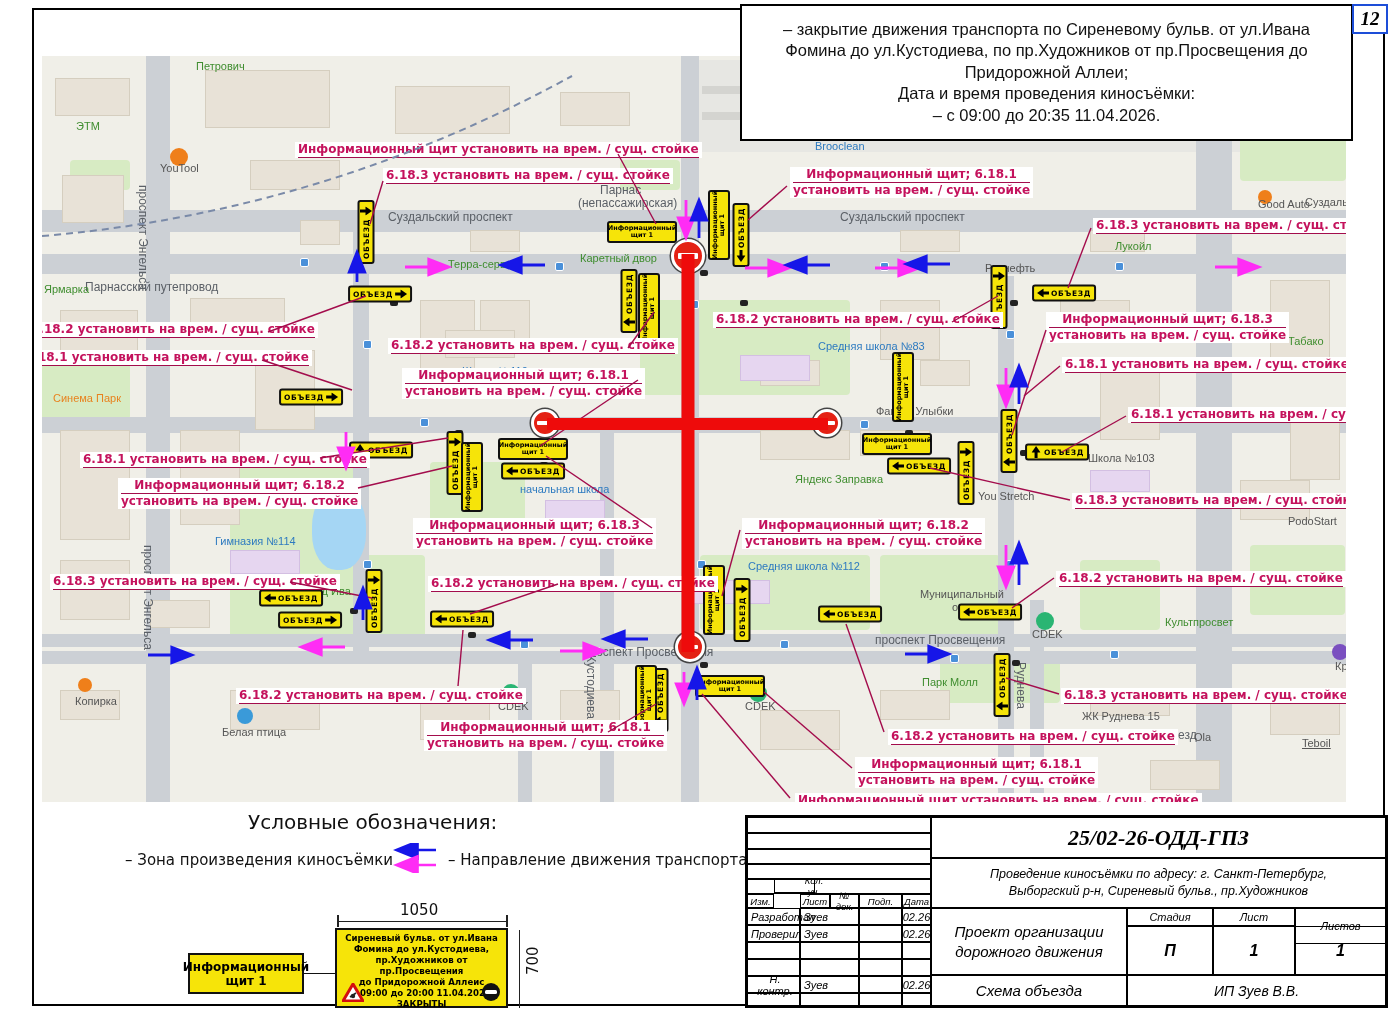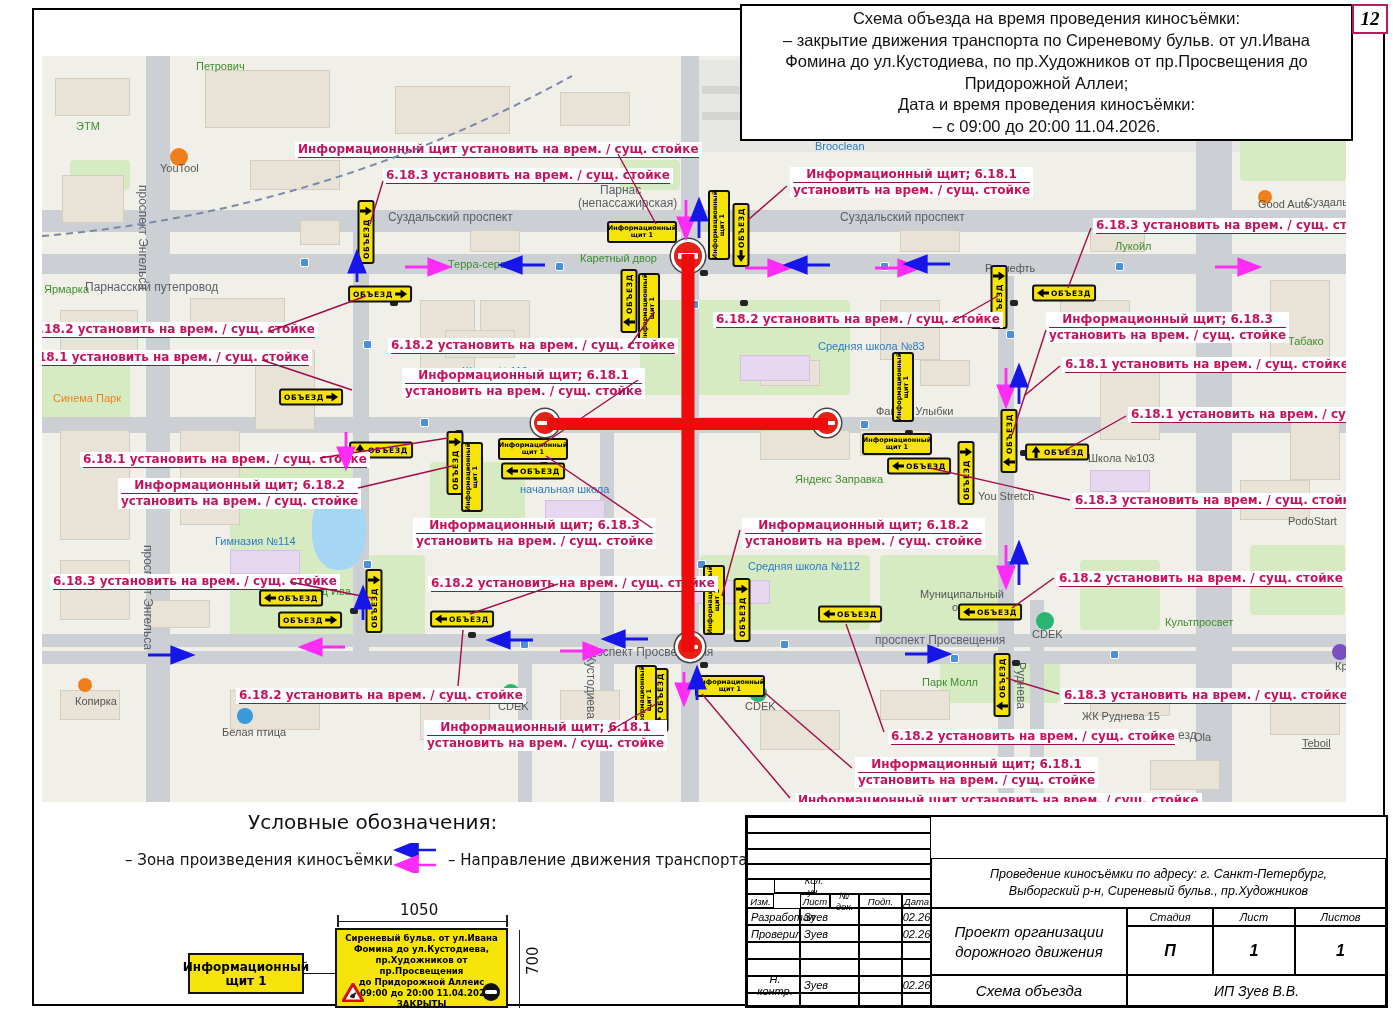--- a/index.html
+++ b/index.html
@@ -1,20 +1,20 @@
 <!DOCTYPE html>
 <html><head>
 <meta charset="utf-8">
 <style>
   html,body{margin:0;padding:0;background:#fff;}
   body{width:1393px;height:1013px;position:relative;font-family:"Liberation Sans",sans-serif;overflow:hidden;}
   .abs{position:absolute;}
   
   #frame{left:32px;top:8px;width:1353px;height:998px;border:2px solid #000;box-sizing:border-box;}
-  #pagenum-box{left:1352px;top:4px;width:36px;height:30px;border:2px solid #be185d;box-sizing:border-box;
+  #pagenum-box{left:1352px;top:4px;width:36px;height:30px;border:2px solid #1d4ed8;box-sizing:border-box;
     display:flex;align-items:center;justify-content:center;font:italic bold 19px "Liberation Serif",serif;background:#fff;z-index:40;}
   
   #header-box{left:740px;top:4px;width:613px;height:137px;background:#fff;border:2.5px solid #000;box-sizing:border-box;
     z-index:30;display:flex;flex-direction:column;justify-content:center;text-align:center;}
   #header-box .hl{font:500 16.5px "Liberation Sans",sans-serif;line-height:21.5px;color:#111;}
   
   #map{left:42px;top:56px;width:1304px;height:746px;background:#f0efe8;overflow:hidden;z-index:1;}
   .green{background:#d7ebc3;border-radius:4px;z-index:1;}
   .road{background:#ccd0d5;z-index:2;}
   .rail{background:#e7e7e3;z-index:1;}
@@ -71,26 +71,25 @@
 </style>
 </head>
 <body>
 
 <div class="abs" id="frame"></div>
 <div class="abs" id="pagenum-box">
   <span>12</span>
 </div>
 
 <div class="abs" id="header-box">
-  <div class="hl">Схема объезда на время проведения киносъёмки:</div>
   <div class="hl">– закрытие движения транспорта по Сиреневому бульв. от ул.Ивана</div>
   <div class="hl">Фомина до ул.Кустодиева, по пр.Художников от пр.Просвещения до</div>
   <div class="hl">Придорожной Аллеи;</div>
   <div class="hl">Дата и время проведения киносъёмки:</div>
-  <div class="hl">– с 09:00 до 20:00 11.04.2026.</div>
+  <div class="hl">– с 09:00 до 20:35 11.04.2026.</div>
 </div>
 
 <div class="abs" id="map">
     <div class="abs road" style="left: 0px; top: 154px; width: 1304px; height: 22px;"></div>
     <div class="abs road" style="left: 0px; top: 198px; width: 1304px; height: 20px;"></div>
     <div class="abs road" style="left: 0px; top: 361px; width: 1304px; height: 16px;"></div>
     <div class="abs road" style="left: 0px; top: 578px; width: 1304px; height: 13px;"></div>
     <div class="abs road" style="left: 0px; top: 595px; width: 1304px; height: 13px;"></div>
     <div class="abs road" style="left: 104px; top: 0px; width: 24px; height: 746px;"></div>
     <div class="abs road" style="left: 311px; top: 176px; width: 16px; height: 430px;"></div>
@@ -701,29 +700,32 @@
   <div class="cell" style="left:155px;top:142px;width:29px;height:17px;"></div>
   <div class="cell med left" style="left:0;top:159px;width:53px;height:17px;">Н. контр.</div>
   <div class="cell med left" style="left:53px;top:159px;width:59px;height:17px;">Зуев</div>
   <div class="cell med" style="left:112px;top:159px;width:43px;height:17px;"></div>
   <div class="cell med" style="left:155px;top:159px;width:29px;height:17px;">02.26</div>
   <div class="cell" style="left:0;top:176px;width:53px;height:13px;"></div>
   <div class="cell" style="left:53px;top:176px;width:59px;height:13px;"></div>
   <div class="cell" style="left:112px;top:176px;width:43px;height:13px;"></div>
   <div class="cell" style="left:155px;top:176px;width:29px;height:13px;"></div>
 
+  <div class="cell" style="left:184px;top:0;width:455px;height:41px;">
+    <span id="docnum">25/02-26-ОДД-ГПЗ</span>
+  </div>
   <div class="cell" style="left:184px;top:41px;width:455px;height:50px;flex-direction:column;font-size:12.5px;line-height:17px;">
     <span>Проведение киносъёмки по адресу: г. Санкт-Петербург,</span>
     <span>Выборгский р-н, Сиреневый бульв., пр.Художников</span>
   </div>
   <div class="cell" id="proj" style="left:184px;top:91px;width:196px;height:67px;flex-direction:column;">
     <span>Проект организации</span>
     <span>дорожного движения</span>
   </div>
   <div class="cell med" style="left:380px;top:91px;width:86px;height:18px;">Стадия</div>
   <div class="cell med" style="left:466px;top:91px;width:82px;height:18px;">Лист</div>
-  <div class="cell med" style="left:548px;top:91px;width:91px;height:18px;">Листов</div>
+  <div class="cell med" style="left:548px;top:91px;width:91px;height:36px;">Листов</div>
   <div class="cell" id="stageval" style="left:380px;top:109px;width:86px;height:49px;">П</div>
   <div class="cell" style="left:466px;top:109px;width:82px;height:49px;font-size:16px;font-weight:bold;">1</div>
   <div class="cell" style="left:548px;top:109px;width:91px;height:49px;font-size:16px;font-weight:bold;">1</div>
   <div class="cell" style="left:380px;top:158px;width:259px;height:31px;font-size:14px;">ИП Зуев В.В.</div>
   <div class="cell" style="left:184px;top:158px;width:196px;height:31px;font-size:15px;">Схема объезда</div>
 </div>
 
 </body></html>

